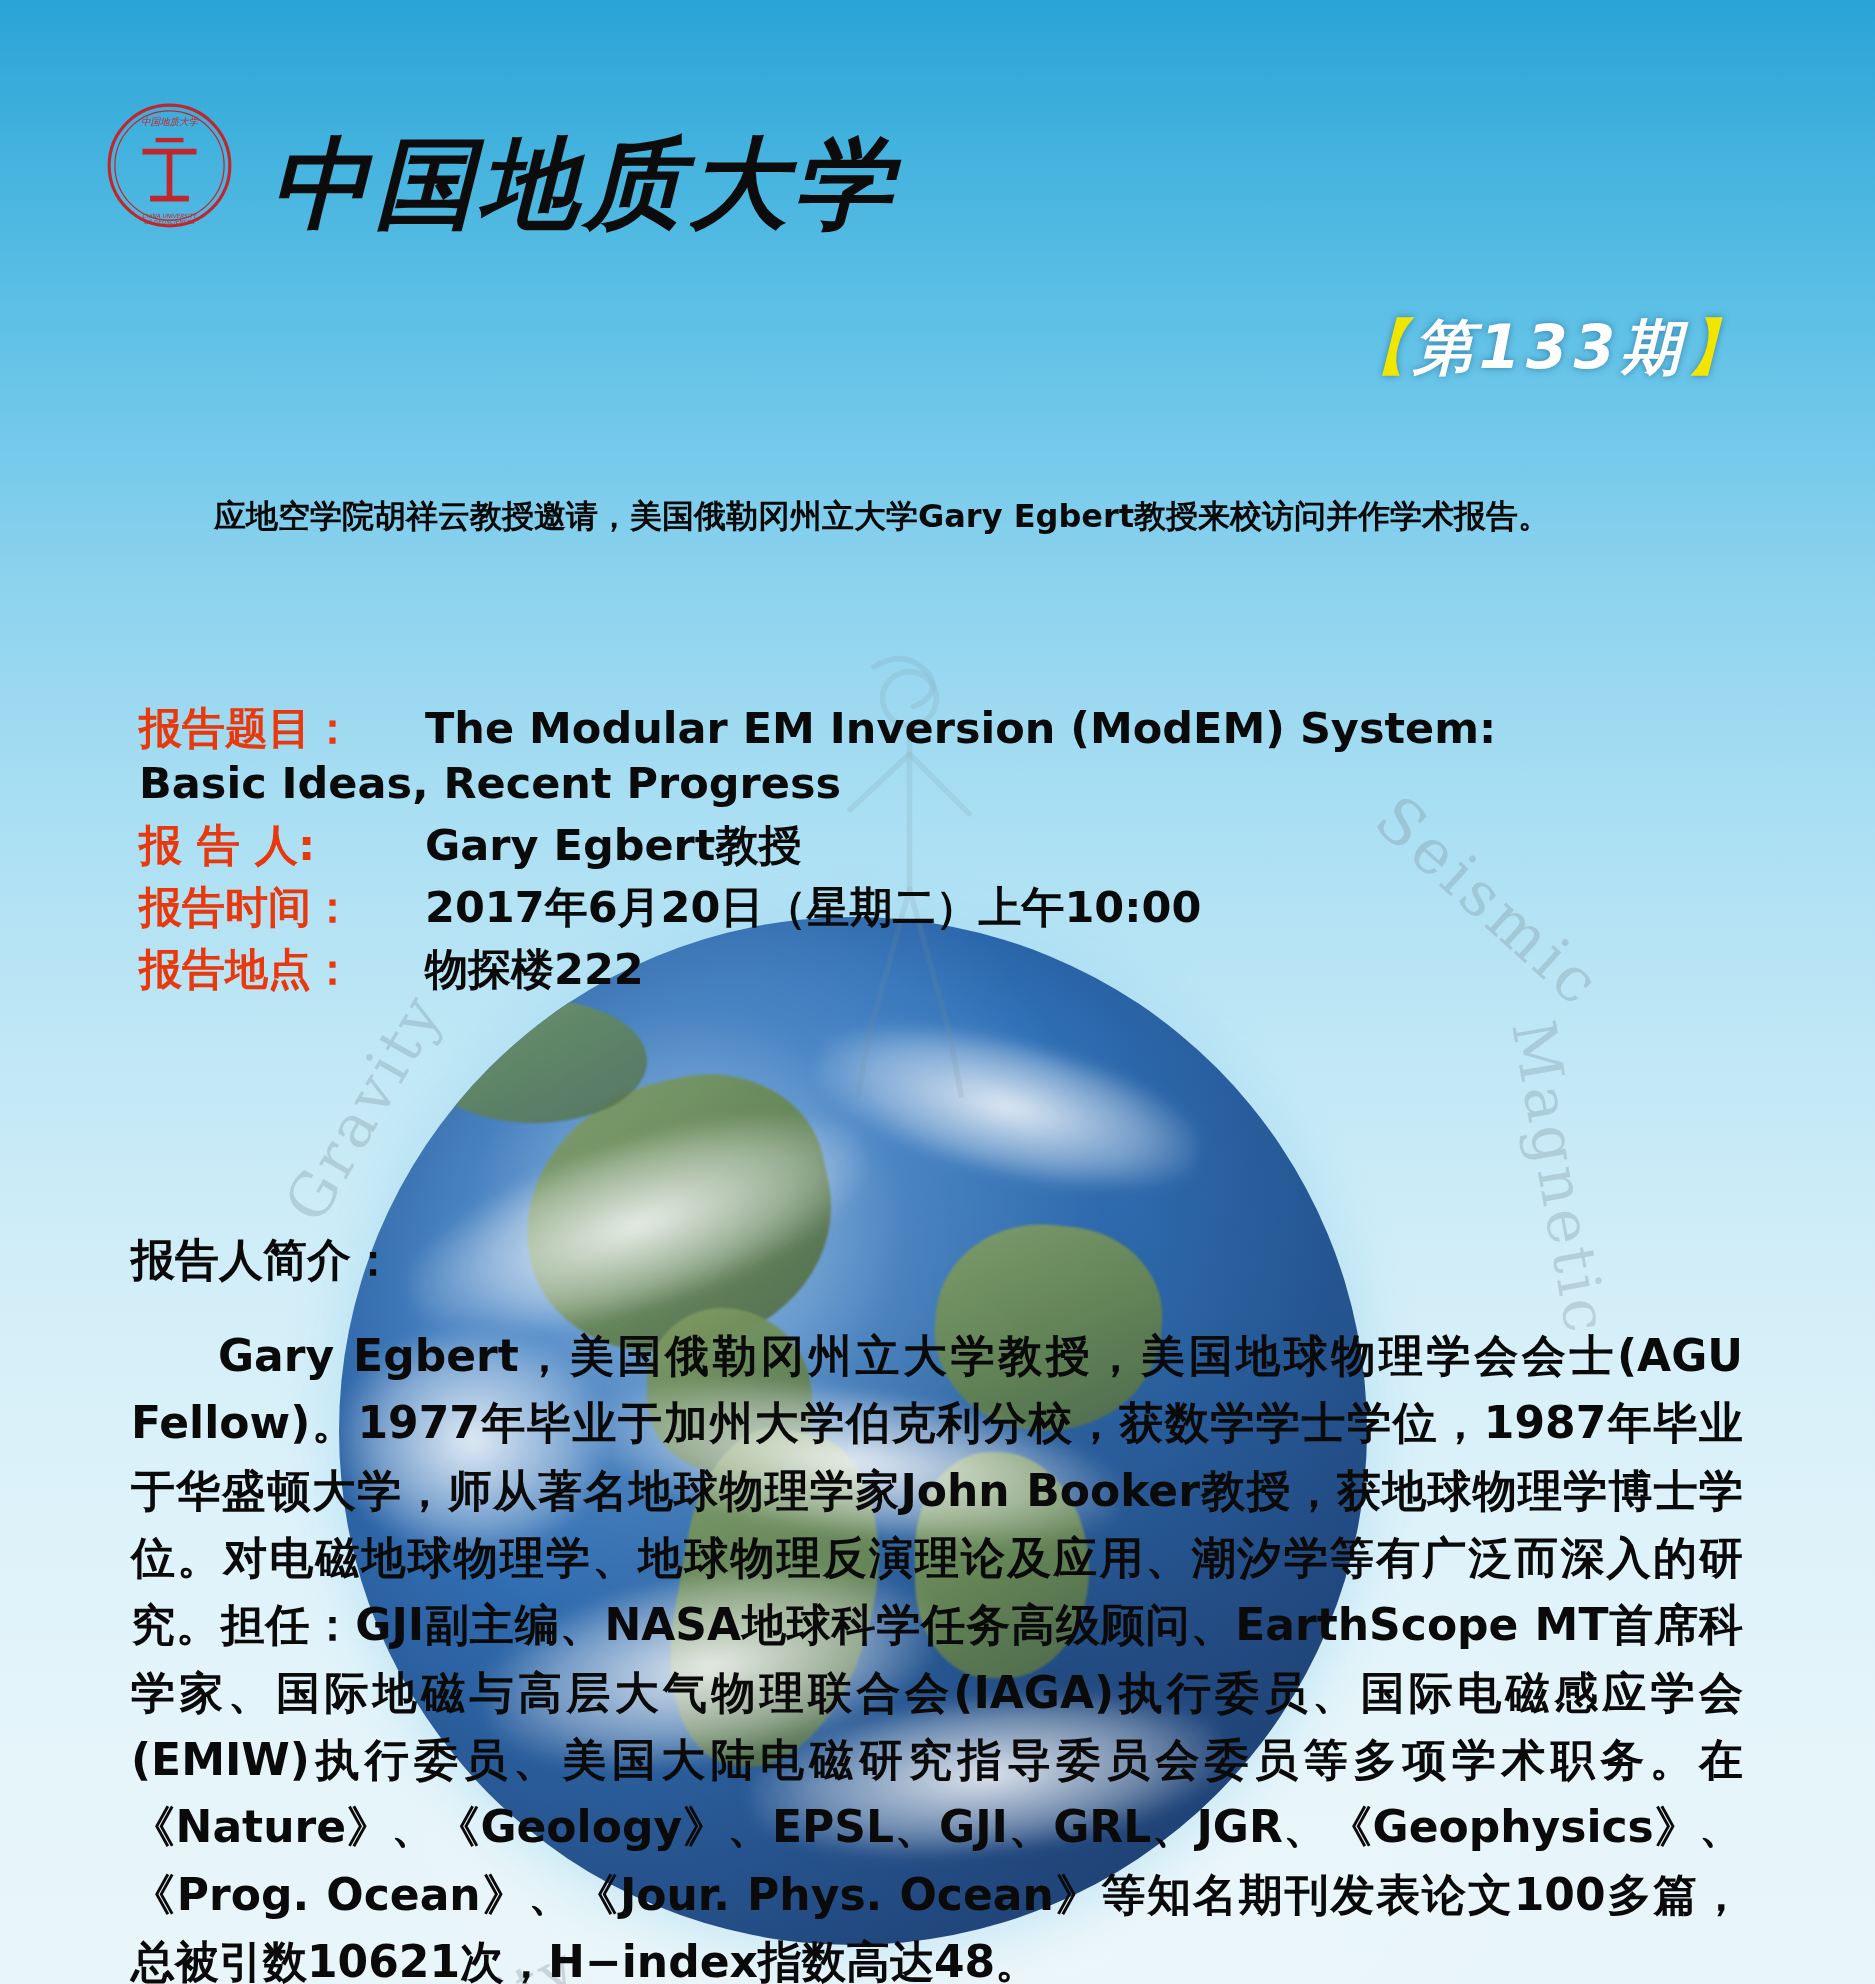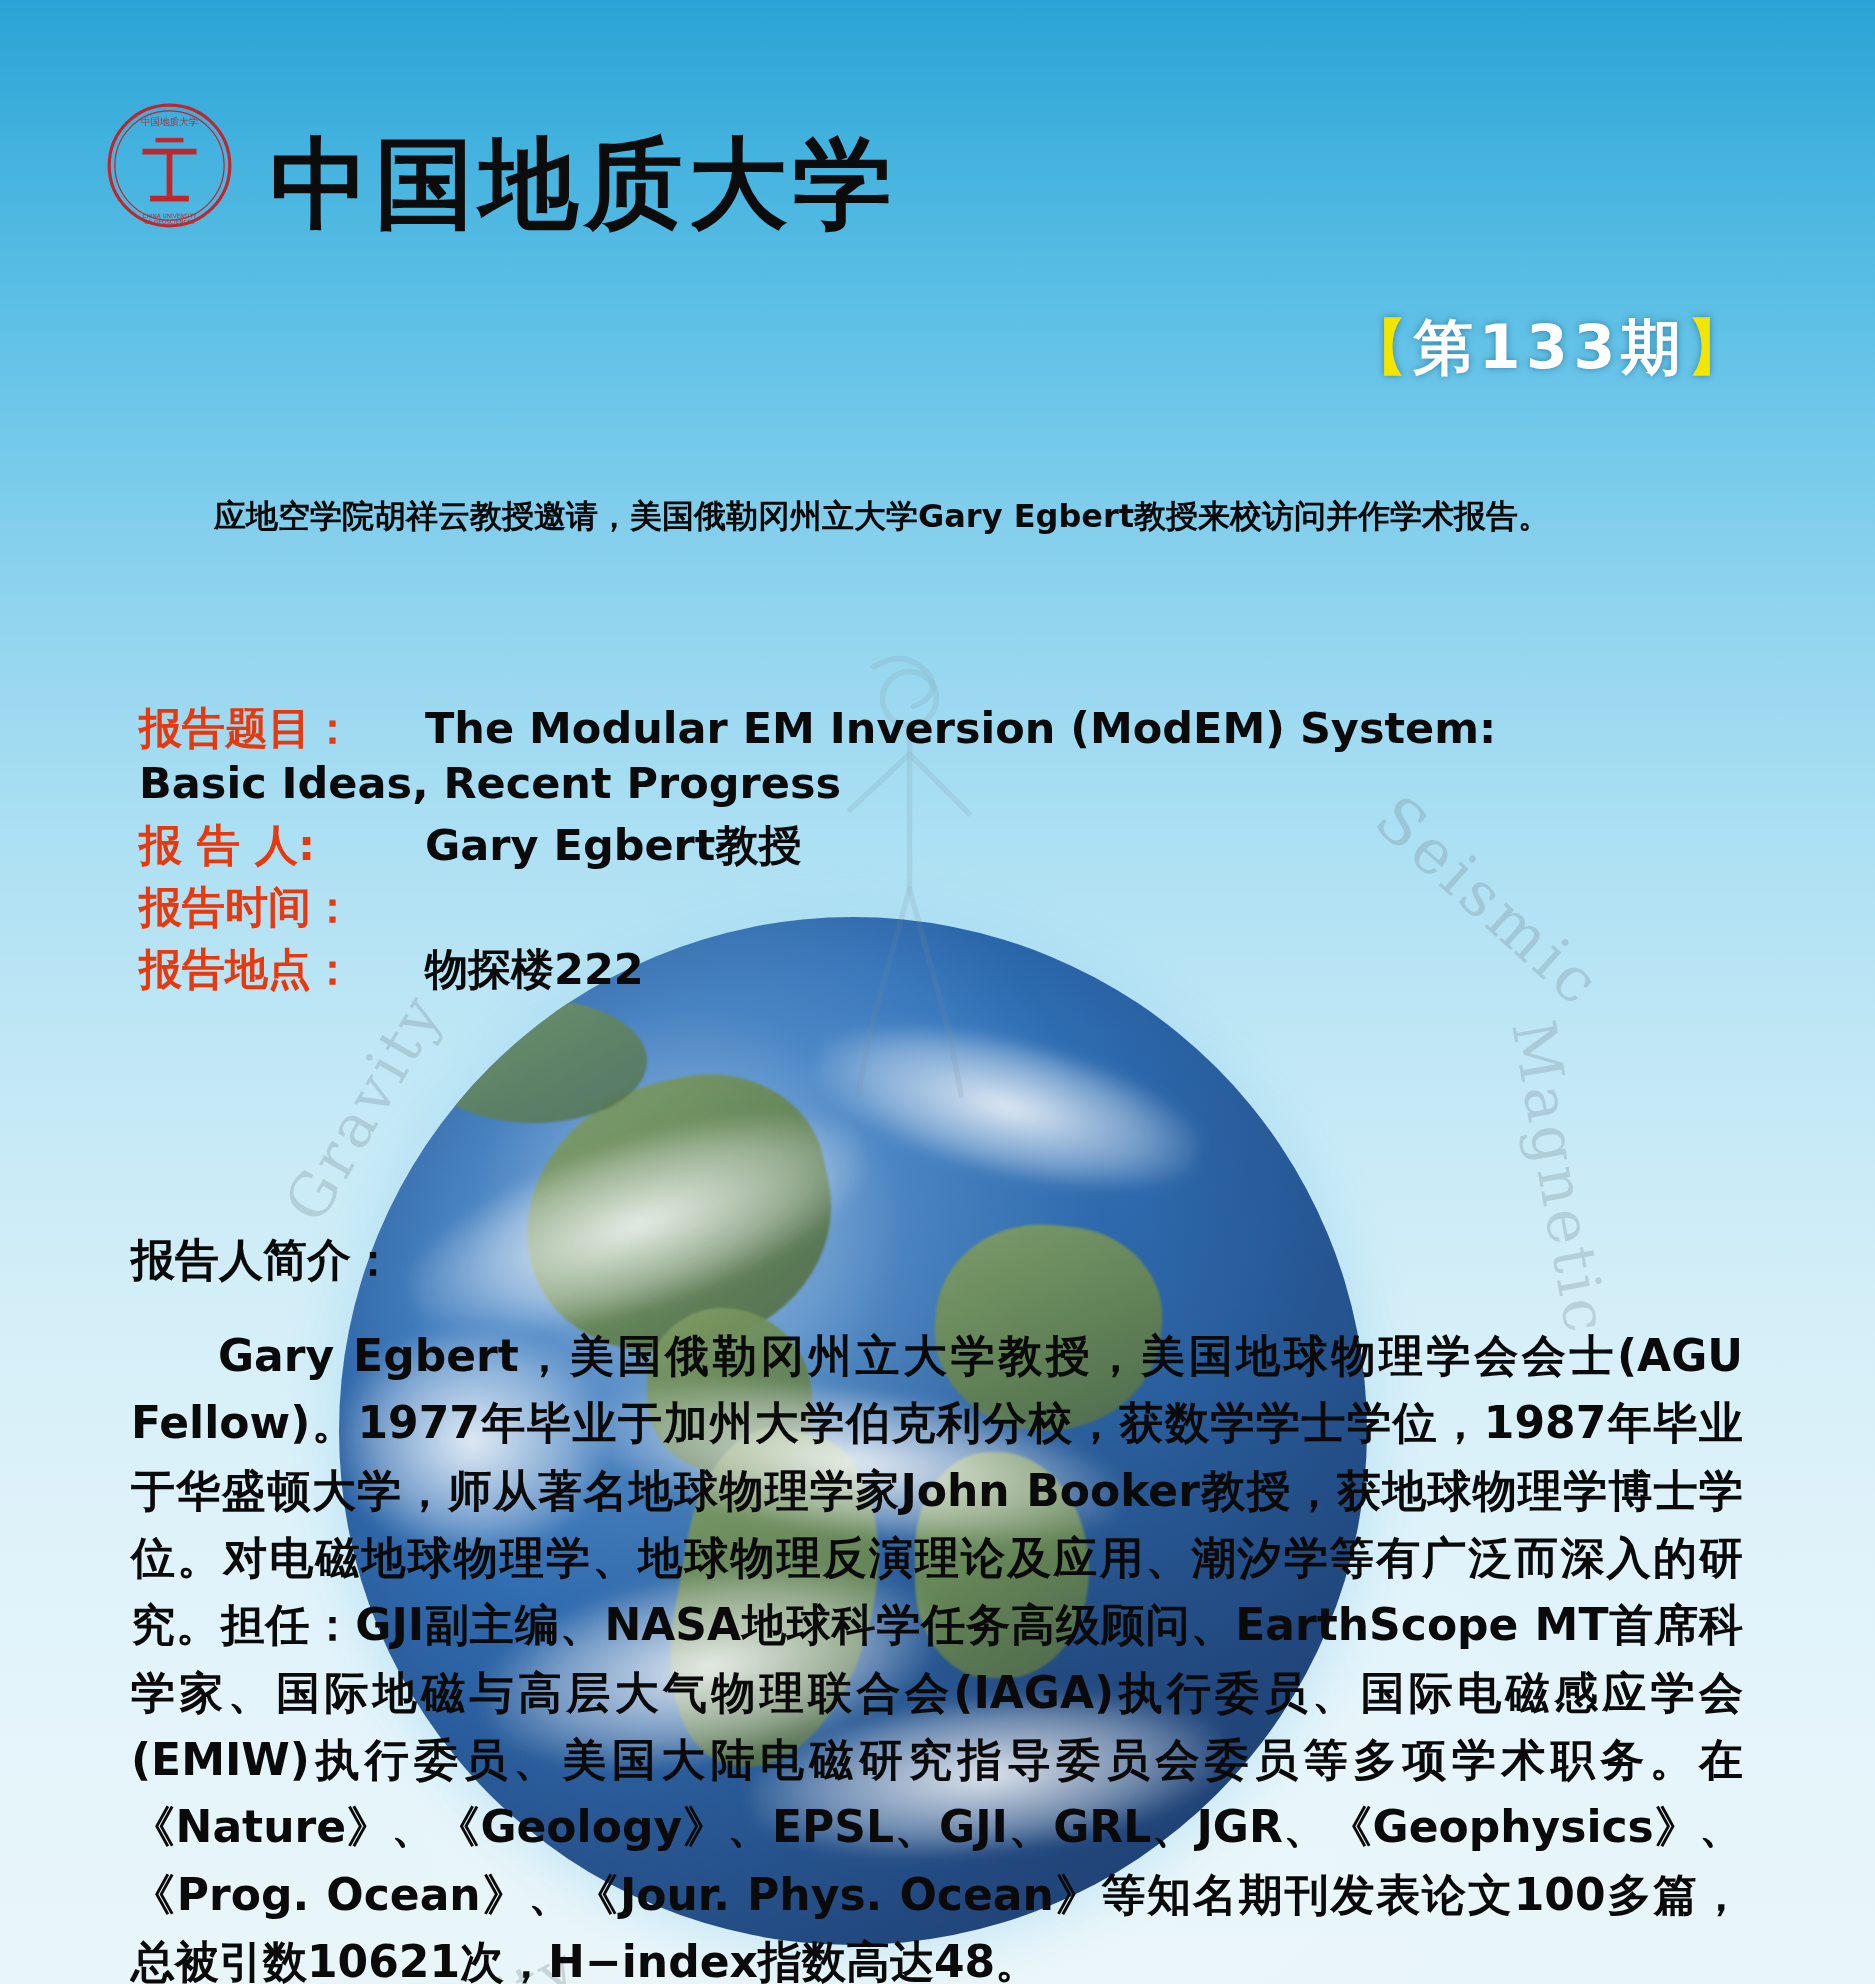--- a/index.html
+++ b/index.html
@@ -116,21 +116,21 @@
     position: absolute;
     left: 826px; top: 651px;
     width: 167px; height: 476px;
     opacity: 0.30;
     pointer-events: none;
   }
 
   
   .header {
     position: absolute;
-    left: 0; top: 0; width: 100%; height: 437px;
+    left: 0; top: 0; width: 100%; height: 437px; font-style: italic;
   }
   .logo-seal {
     position: absolute;
     left: 106px;
     top: 102px;
     width: 127px;
     height: 127px;
   }
   .univ-name {
     position: absolute;
@@ -309,20 +309,21 @@
     </div>
     <div class="det-cont det-value">Basic Ideas, Recent Progress</div>
 
     <div class="det-row">
       <span class="det-label">报 告 人:</span>
       <span class="det-value">Gary Egbert教授</span>
     </div>
 
     <div class="det-row">
       <span class="det-label">报告时间：</span>
+      <span class="det-value">2017年6月20日（星期二）上午10:00</span>
     </div>
 
     <div class="det-row">
       <span class="det-label">报告地点：</span>
       <span class="det-value">物探楼222</span>
     </div>
   </div>
 
   <div class="bio-head">报告人简介：</div>
   <div class="bio-body">Gary Egbert，美国俄勒冈州立大学教授，美国地球物理学会会士(AGU Fellow)。1977年毕业于加州大学伯克利分校，获数学学士学位，1987年毕业于华盛顿大学，师从著名地球物理学家John Booker教授，获地球物理学博士学位。对电磁地球物理学、地球物理反演理论及应用、潮汐学等有广泛而深入的研究。担任：GJI副主编、NASA地球科学任务高级顾问、EarthScope MT首席科学家、国际地磁与高层大气物理联合会(IAGA)执行委员、国际电磁感应学会(EMIW)执行委员、美国大陆电磁研究指导委员会委员等多项学术职务。在《Nature》、《Geology》、EPSL、GJI、GRL、JGR、《Geophysics》、《Prog. Ocean》、《Jour. Phys. Ocean》等知名期刊发表论文100多篇，总被引数10621次，H−index指数高达48。</div>

